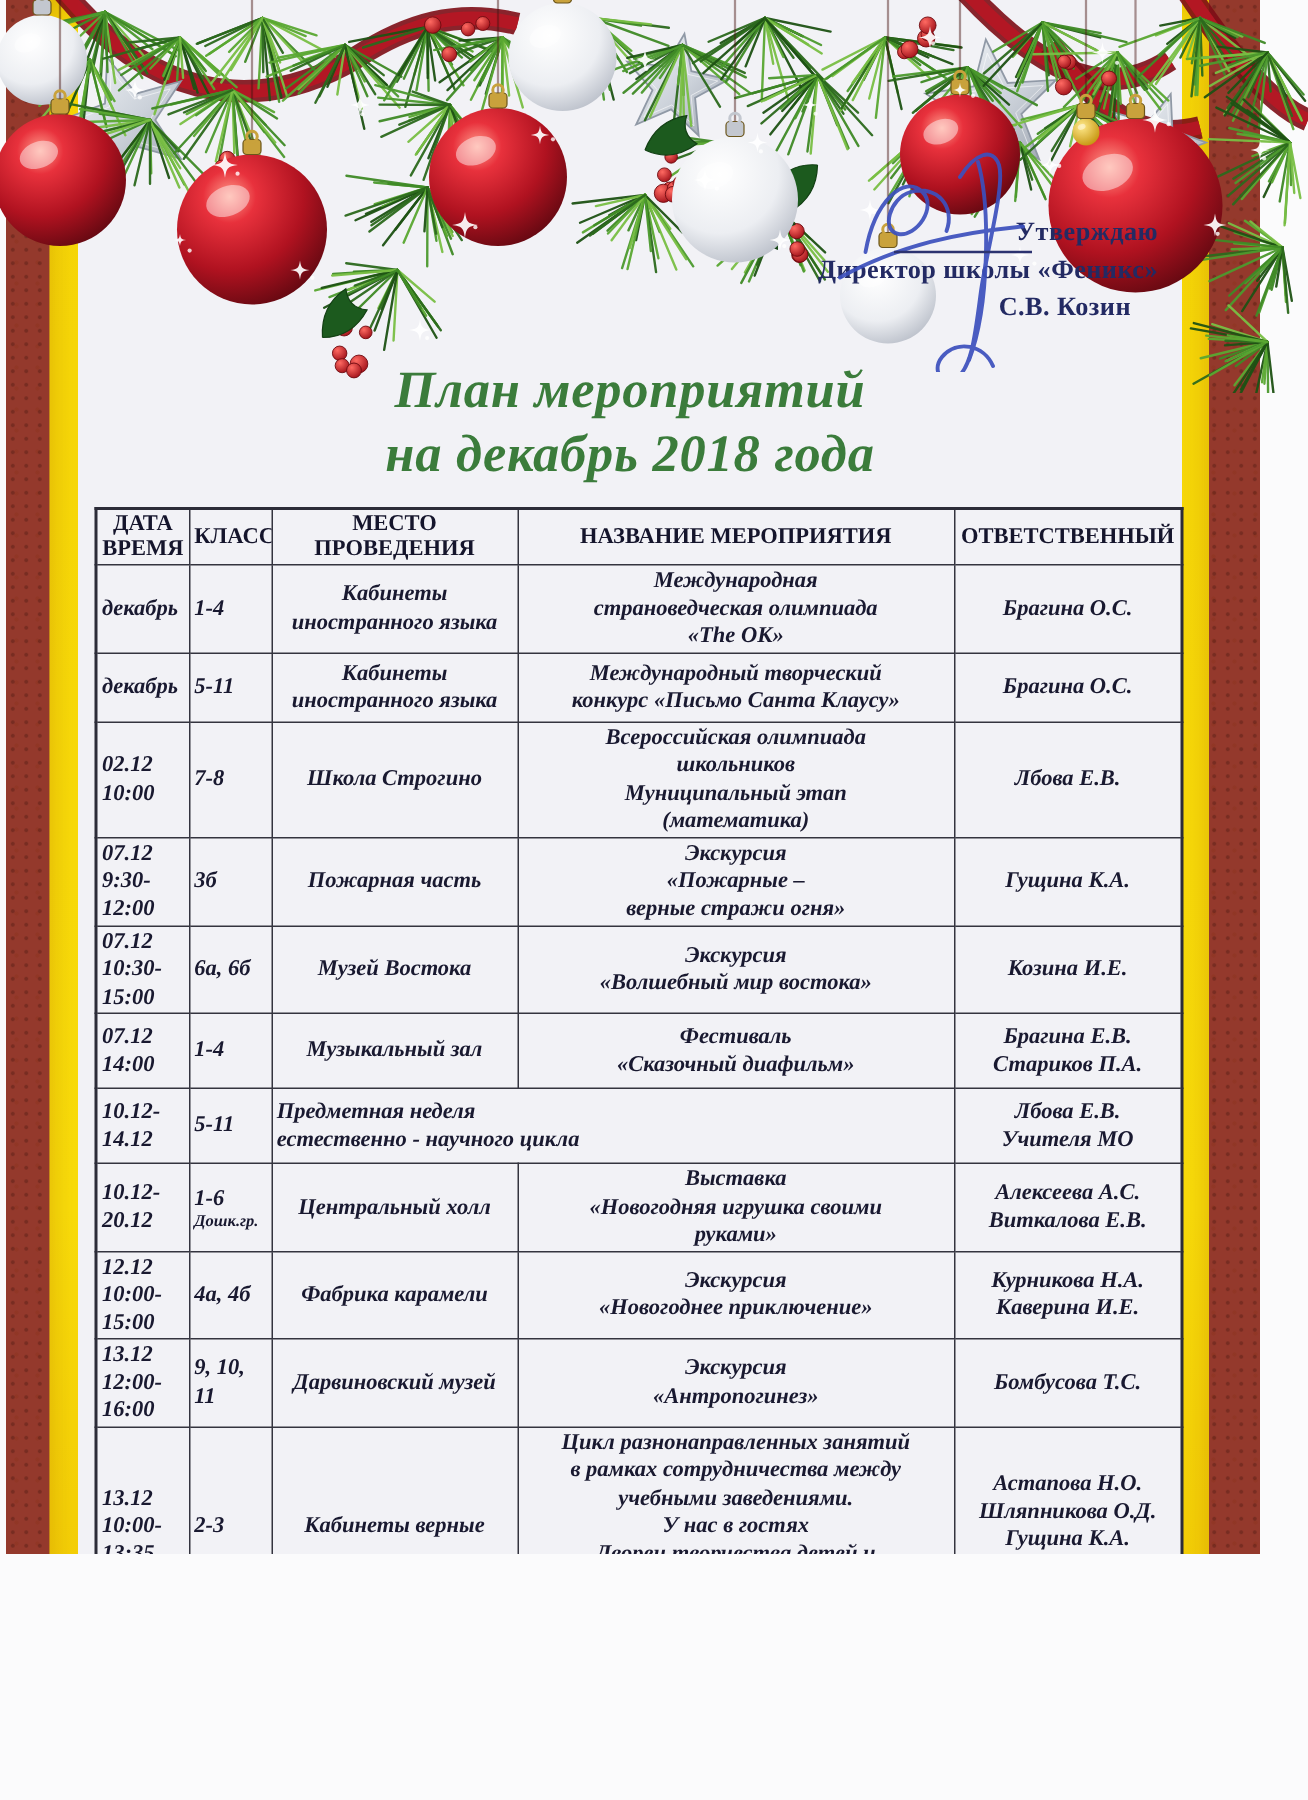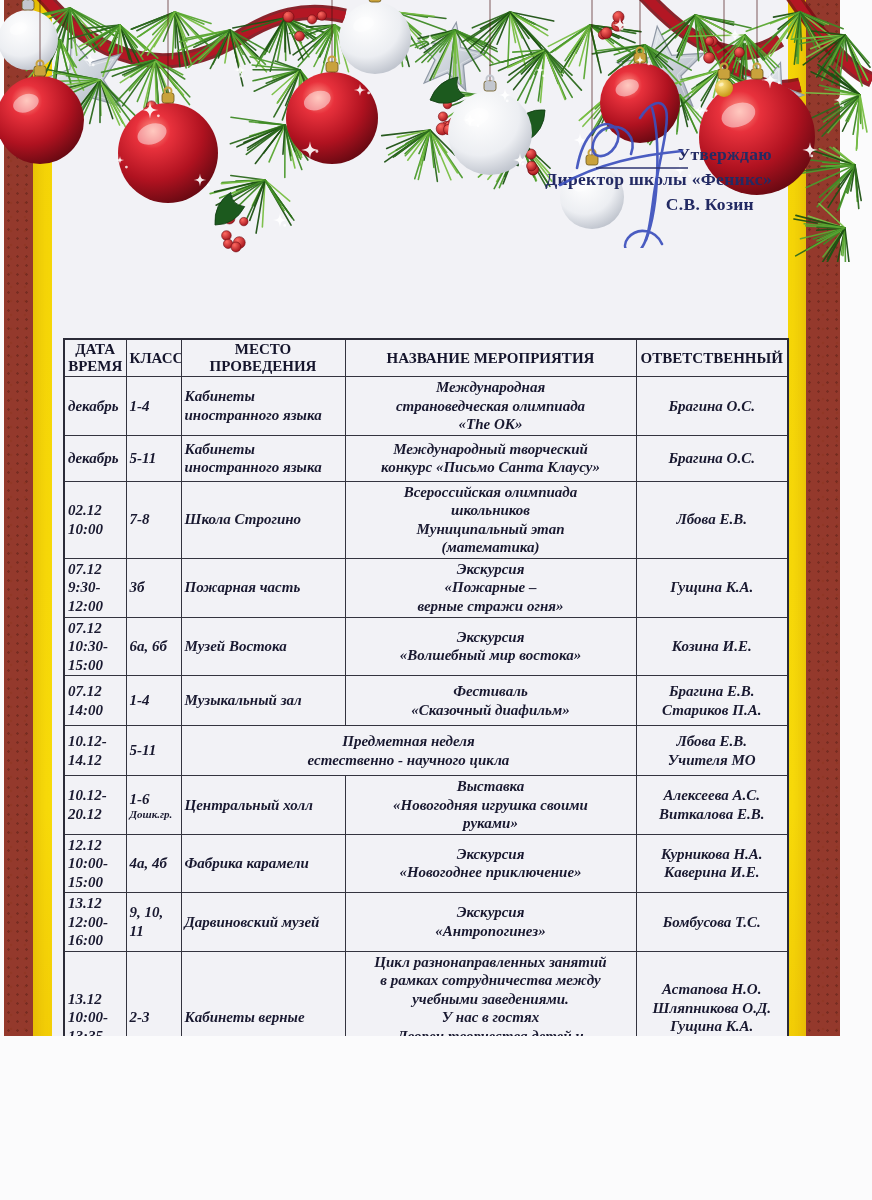--- a/index.html
+++ b/index.html
@@ -33,23 +33,23 @@
   
   table.events{position:absolute;left:63px;top:338px;z-index:5;border-collapse:collapse;table-layout:fixed;
     width:724px;background:transparent;color:#191930;border-radius:22px;}
   table.events th,table.events td{border:1.6px solid #34343f;vertical-align:middle;padding:1px 3px;overflow:hidden;}
   table.events{border:2.5px solid #2c2c38;}
   table.events thead th{font-weight:bold;font-size:15px;line-height:17px;text-align:center;white-space:pre-line;color:#15152c;}
   table.events td{font-weight:bold;font-style:italic;font-size:15px;line-height:18.5px;white-space:pre-line;}
   td.c-date{text-align:left;font-size:14.5px;}
   td.c-class{font-size:14.5px;padding:1px 1px;}
   td.c-class .sub{display:block;font-size:11px;line-height:12px;}
-  td.c-place{text-align:left;}
+  td.c-place{text-align:center;}
   td.c-event{text-align:center;}
-  td.c-merged{text-align:center;}
+  td.c-merged{text-align:left;}
   td.c-resp{text-align:center;padding-left:6px;}
   thead tr{height:37px;}
   tbody tr:nth-child(1){height:57px;}
   tbody tr:nth-child(2){height:46px;}
   tbody tr:nth-child(3){height:73px;}
   tbody tr:nth-child(4){height:59px;}
   tbody tr:nth-child(5){height:55px;}
   tbody tr:nth-child(6){height:50px;}
   tbody tr:nth-child(7){height:50px;}
   tbody tr:nth-child(8){height:44px;}
@@ -1075,20 +1075,24 @@
     </g>
     <line x1="56" y1="80" x2="148" y2="80" stroke="#2c3370" stroke-width="1.6"></line>
   </svg>
 
   <div class="approval">
     <div class="l1">Утверждаю</div>
     <div class="l2">Директор школы «Феникс»</div>
     <div class="l3">С.В. Козин</div>
   </div>
 
+  <div class="title">
+    <div>План мероприятий</div>
+    <div>на декабрь 2018 года</div>
+  </div>
 
   <table class="events">
     <colgroup>
         <col style="width:62px">
         <col style="width:55px">
         <col style="width:164px">
         <col style="width:291px">
         <col style="width:152px">
       </colgroup>
     <thead>

